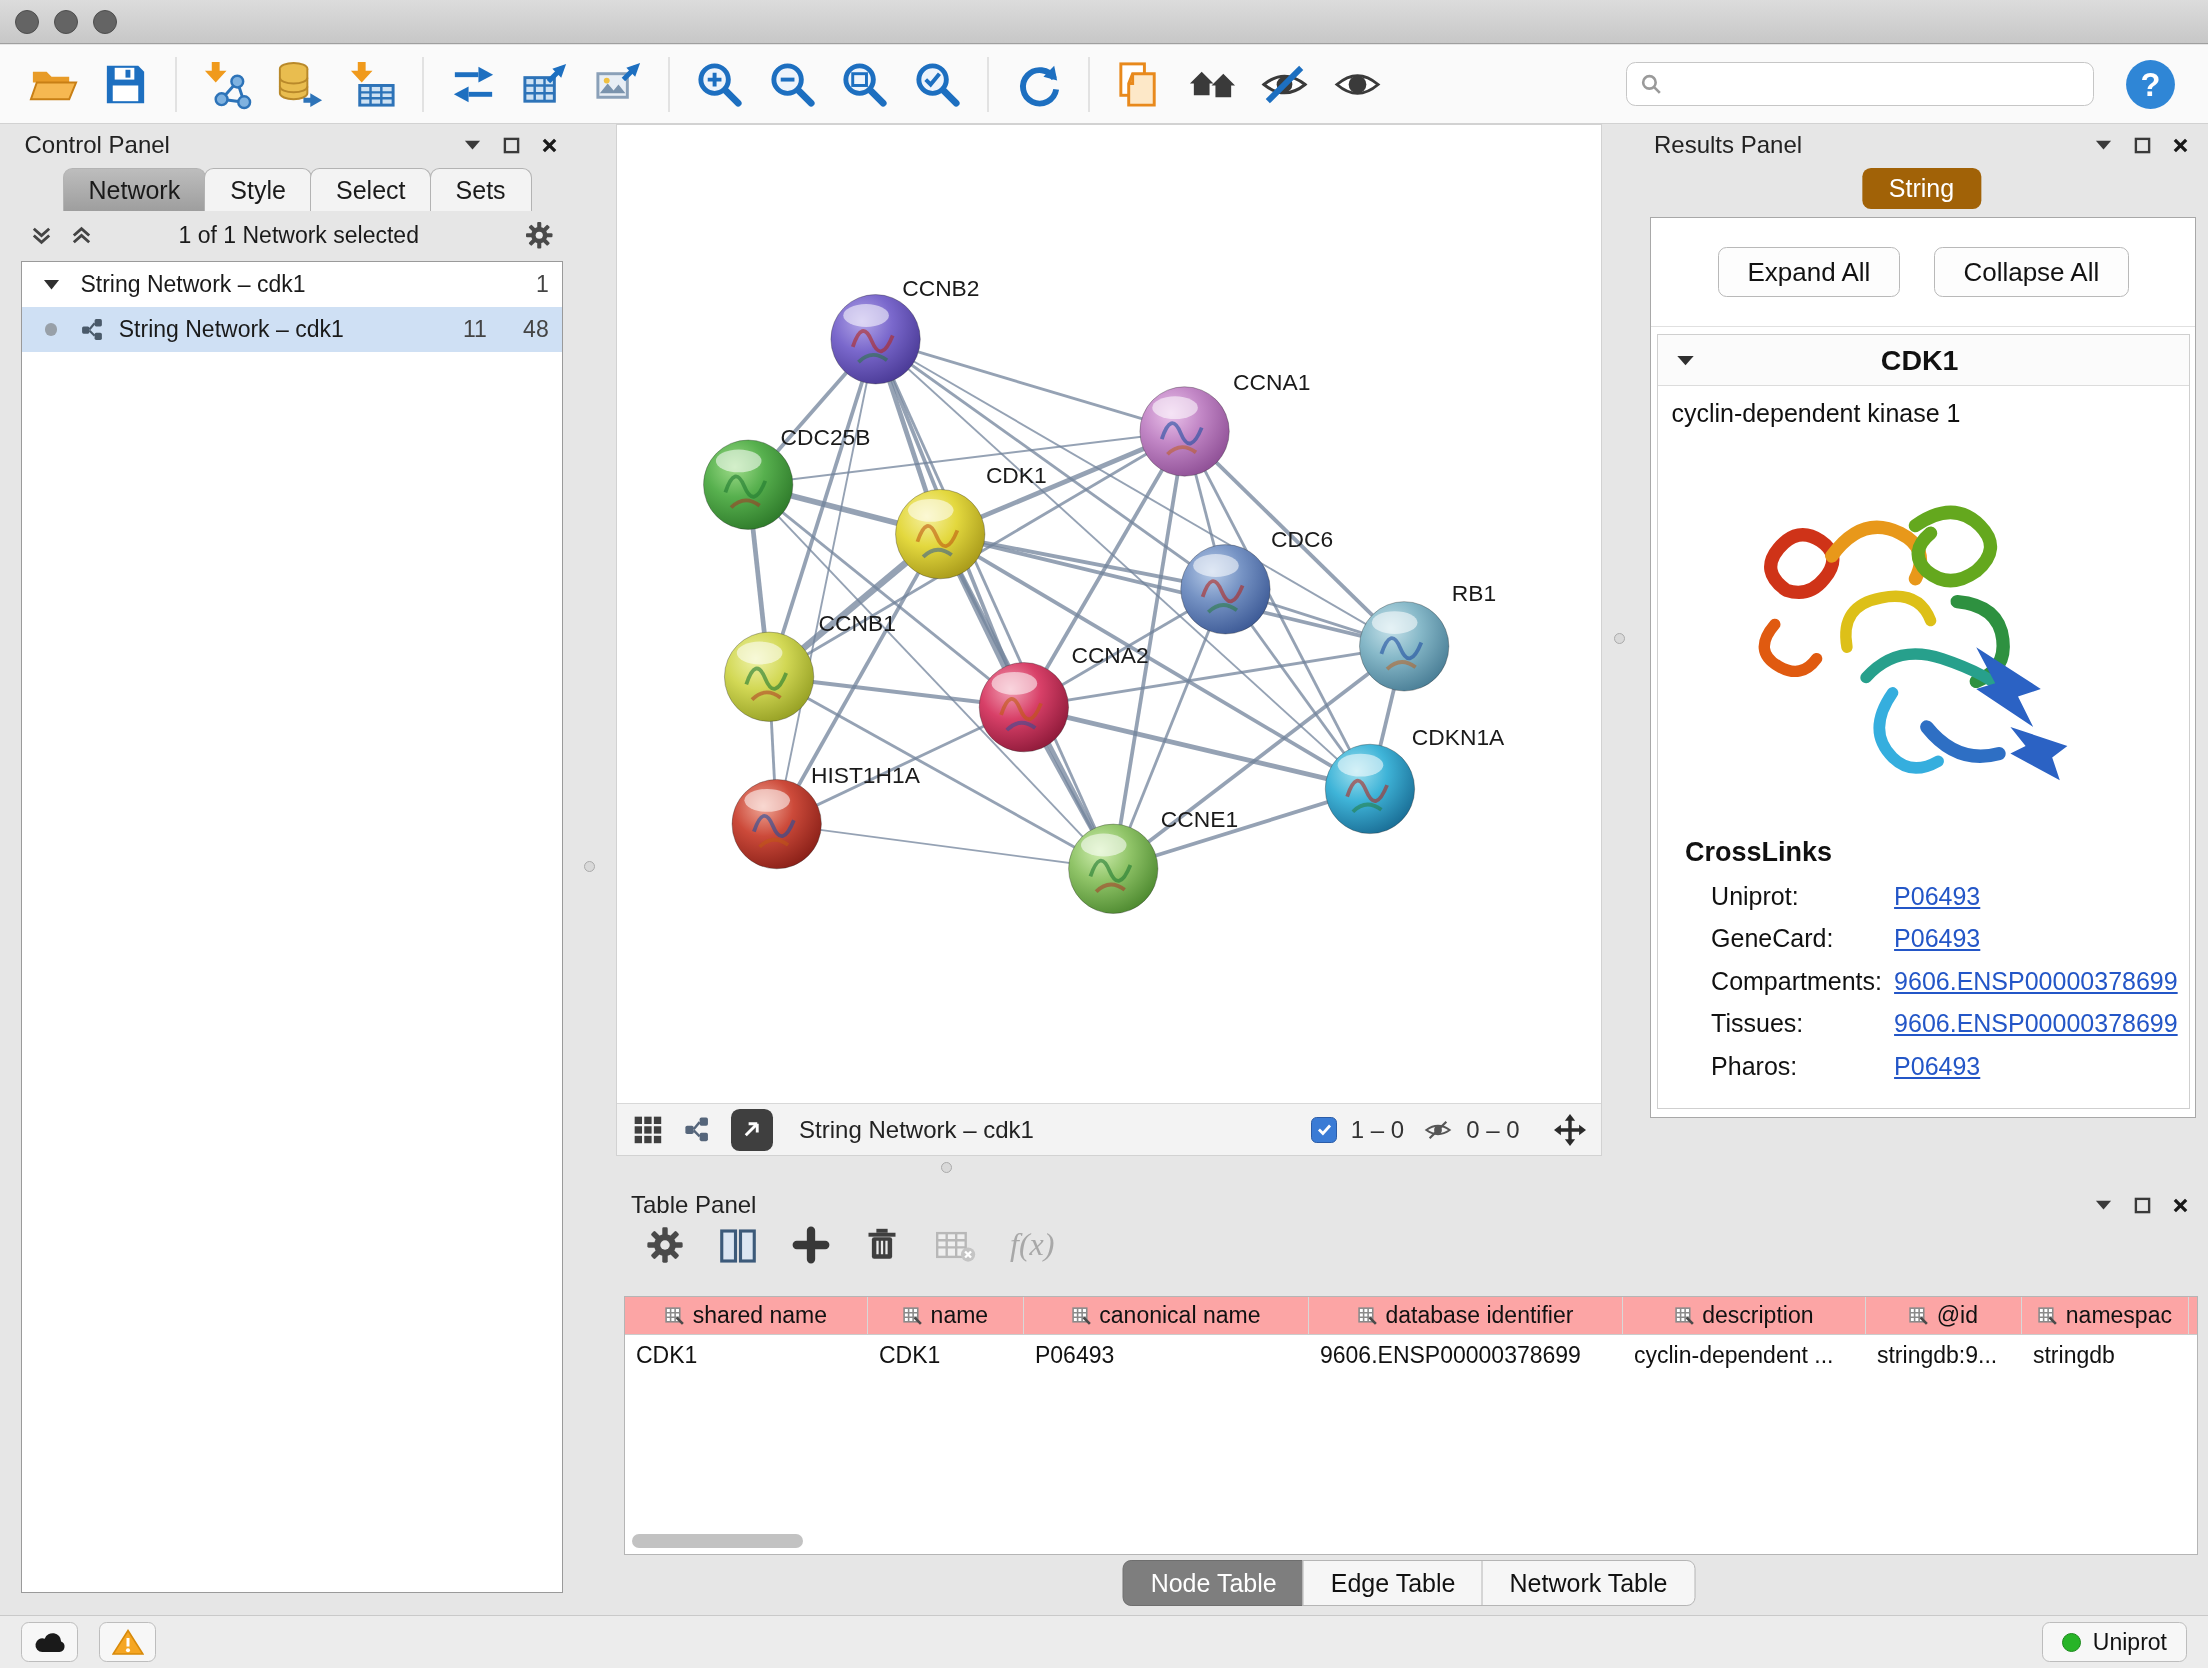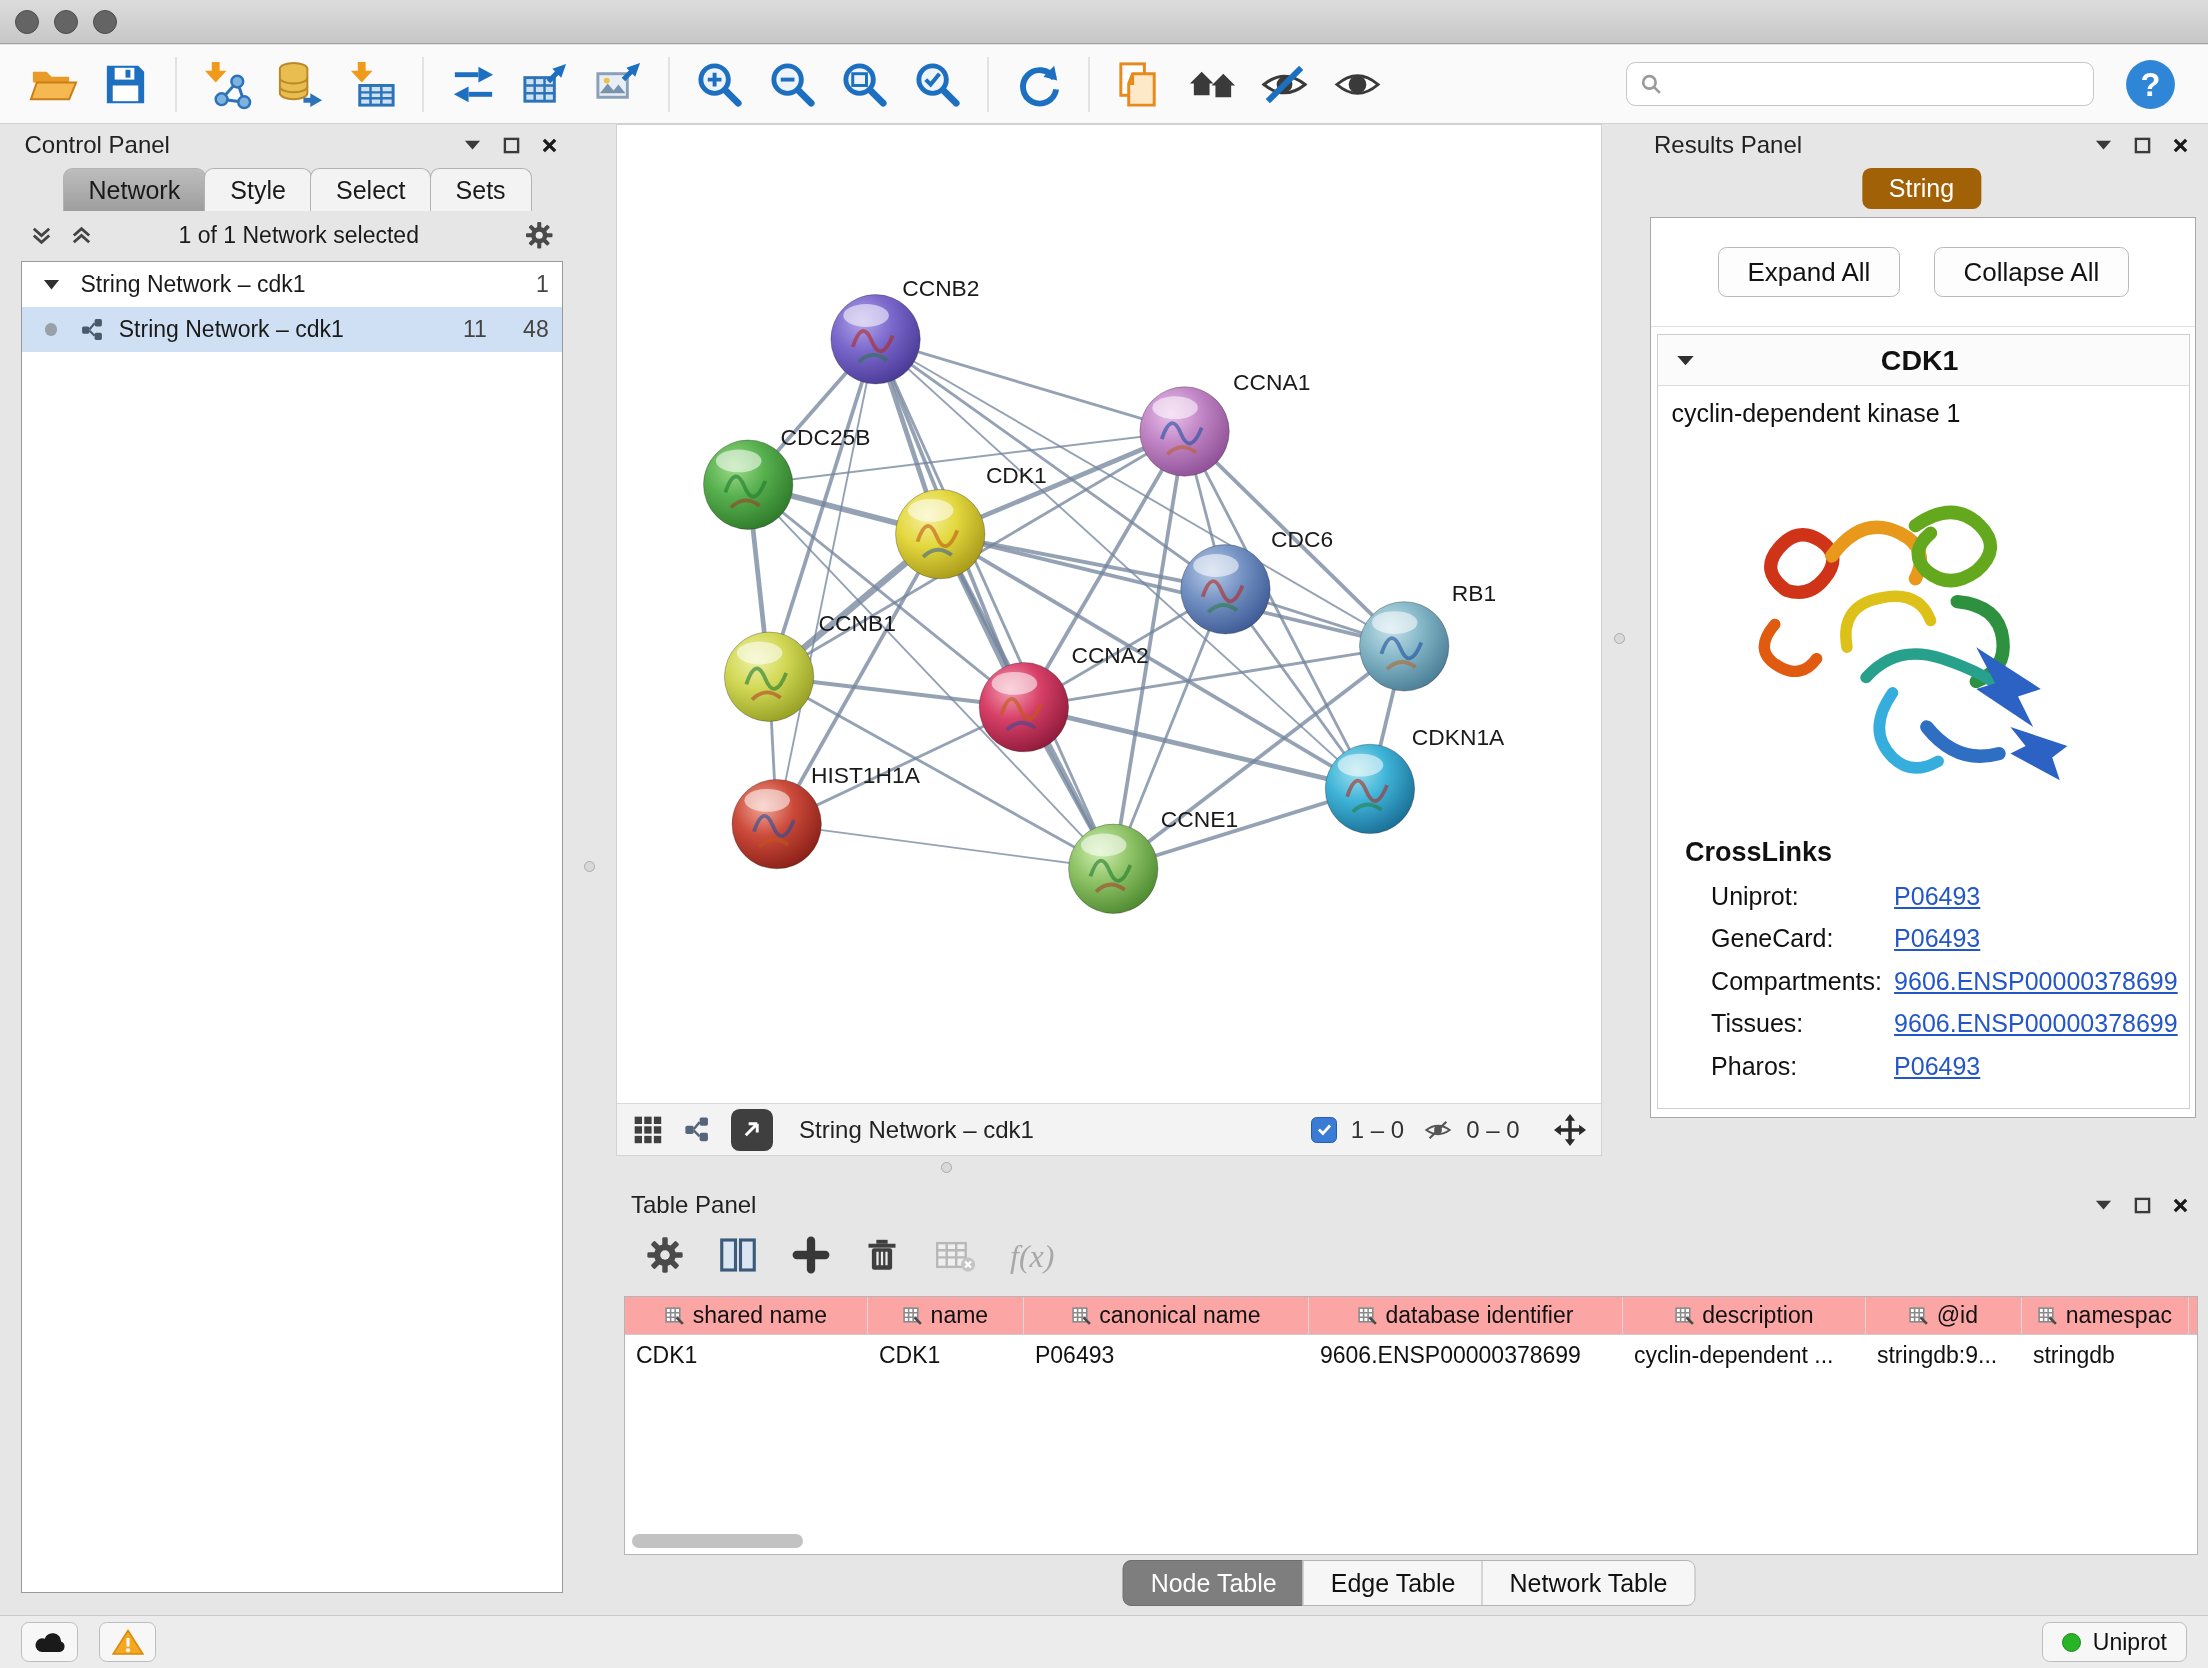--- a/index.html
+++ b/index.html
@@ -61,21 +61,21 @@
   .gene-title{flex:1;text-align:center;font-size:28.5px;font-weight:bold;color:#111;margin-right:28.5px;}
   .gene-desc{font-size:25px;padding:13.3px 13.3px 3.8px 13.3px;color:#111;}
   .protein{display:block;margin:9.5px auto 3.8px auto;}
   .xl-head{font-size:27px;font-weight:bold;padding:11.4px 0 7.6px 27px;color:#111;}
   .xl-row{display:flex;font-size:25px;padding:6.7px 0 6.7px 53px;align-items:center;}
   .xl-label{width:183px;color:#111;flex:0 0 auto;}
   .xl-link{color:#2356c7;text-decoration:underline;}
 
   
   .table-panel{position:absolute;left:616px;top:1184px;width:1588px;height:428px;}
-  .tp-toolbar{display:flex;align-items:center;gap:34px;padding-left:30px;height:61px;}
+  .tp-toolbar{display:flex;gap:34px;padding-left:30px;height:61px;}
   .tablewrap{position:absolute;left:7.6px;right:5.7px;top:112px;height:259px;background:#fff;border:1.9px solid #b5b5b5;overflow:hidden;}
   .thead{display:flex;height:38px;background:#fca5a5;border-bottom:1.9px solid #cccccc;}
   .th{display:flex;align-items:center;justify-content:center;gap:7.6px;font-size:23px;color:#111;border-right:1.9px solid #d8d8d8;overflow:hidden;white-space:nowrap;}
   .trow{display:flex;height:40px;align-items:center;}
   .td{font-size:23px;padding:0 11.4px;overflow:hidden;white-space:nowrap;color:#111;}
   .c0{width:243px}.c1{width:156px}.c2{width:285px}.c3{width:314px}.c4{width:243px}.c5{width:156px}.c6{width:167px}
   .hscroll{position:absolute;left:7.6px;bottom:5.7px;width:171px;height:14.3px;border-radius:7.6px;background:#c2c2c2;}
   .tp-tabs{position:absolute;left:50%;transform:translateX(-50%);bottom:5.7px;display:flex;}
   .tp-tab{font-size:25px;padding:7.6px 27px;border:1.9px solid #b5b5b5;background:#f6f6f6;margin-left:-1.9px;color:#111;}
   .tp-tab:first-child{border-radius:8.6px 0 0 8.6px;}

